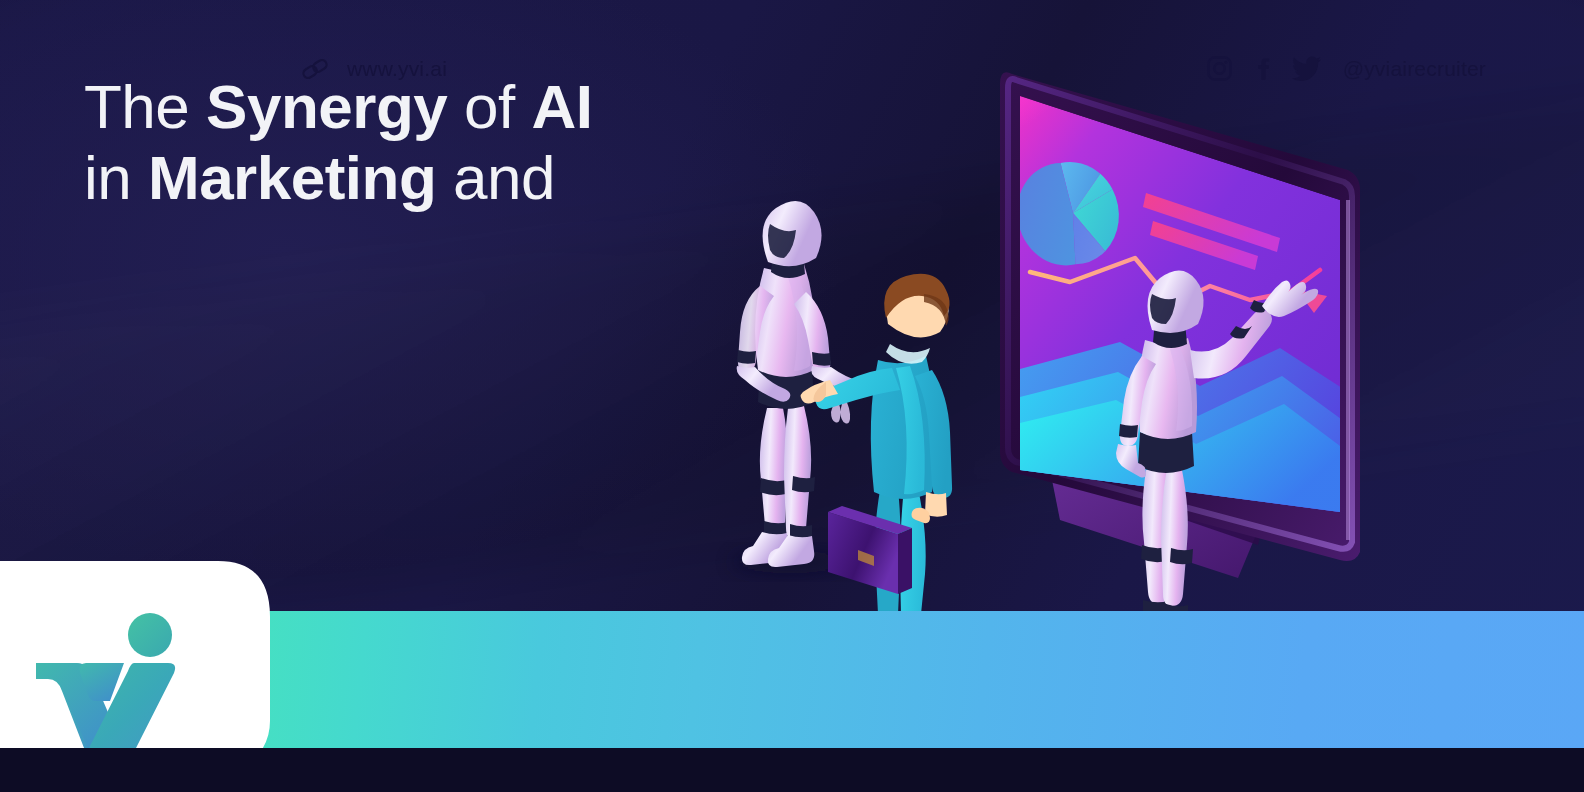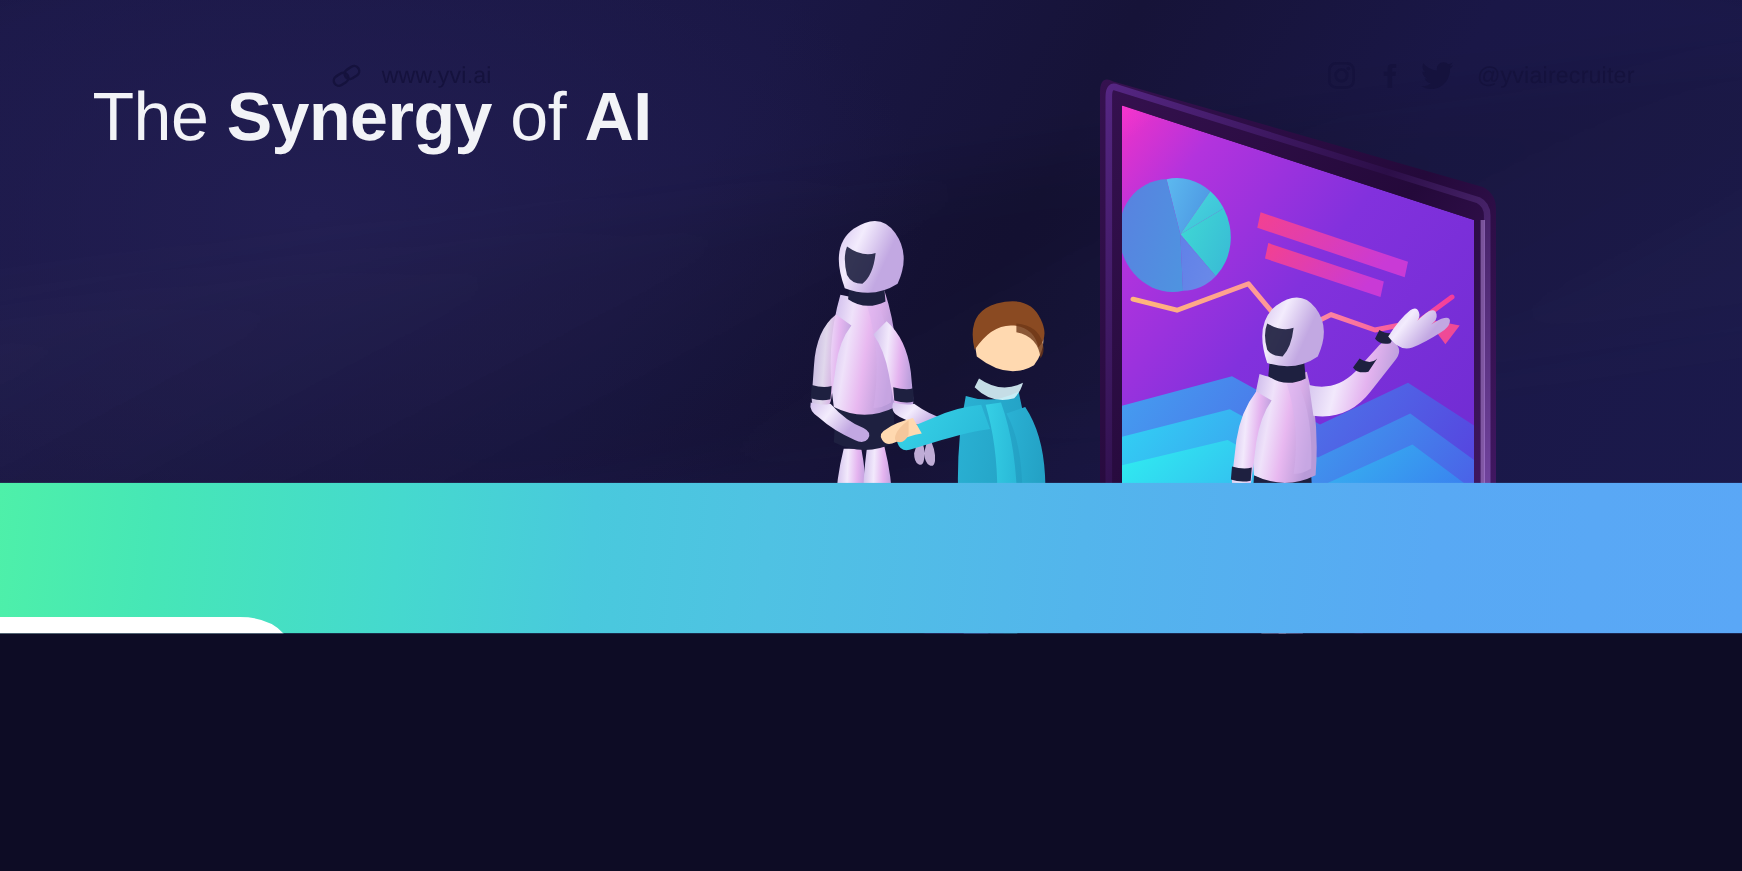--- a/index.html
+++ b/index.html
@@ -1,20 +1,20 @@
 <!DOCTYPE html>
 <html><head>
 <meta charset="utf-8">
 <style>
   html,body{margin:0;padding:0;background:#0d0c25;}
   body{font-family:"Liberation Sans","DejaVu Sans",sans-serif;}
 
   #banner{
     position:relative;
-    width:1584px;height:576px;
+    width:1584px;height:748px;
     overflow:hidden;
     background:#1a1745;
   }
 
   
   .bg-base{
     position:absolute;inset:0;
     background:
       radial-gradient(ellipse 900px 520px at 18% 34%, #221e52 0%, rgba(34,30,82,0) 62%),
       linear-gradient(118deg,#1b1848 0%,#1a1745 38%,#161338 55%,#1a1747 72%,#1b1a4c 100%);
@@ -344,20 +344,23 @@
       <path d="M828,512 L898,534 L912,528 L842,506 Z" fill="#6b2fae"></path>
       <path d="M898,534 L912,528 L912,588 L898,594 Z" fill="#3a1166"></path>
       <path d="M922,508 q8,2 8,10 q0,6 -6,5 l-8,-3 q-6,-2 -4,-8 q2,-5 10,-4 z" fill="#ffd0a0"></path>
       <path d="M858,550 L874,556 L874,566 L858,560 Z" fill="#c08a3a" opacity="0.75"></path>
     </g>
   </svg>
 
   <div id="headline">
     <span class="ln">
       <span class="lt">The </span><span class="bd">Synergy</span><span class="lt"> of </span><span class="bd">AI</span>
+    </span>
+    <span class="ln">
+      <span class="lt">in </span><span class="bd">Marketing</span><span class="lt"> and</span>
     </span>
   </div>
 
   <div id="footer">
     <div class="fbg"></div>
   </div>
 
   <div id="footer-left">
     <svg class="f-ico" width="30" height="30" viewBox="0 0 30 30">
       <g transform="rotate(-32 15 15)" fill="none" stroke="#15123d" stroke-width="2.2" stroke-linecap="round">

